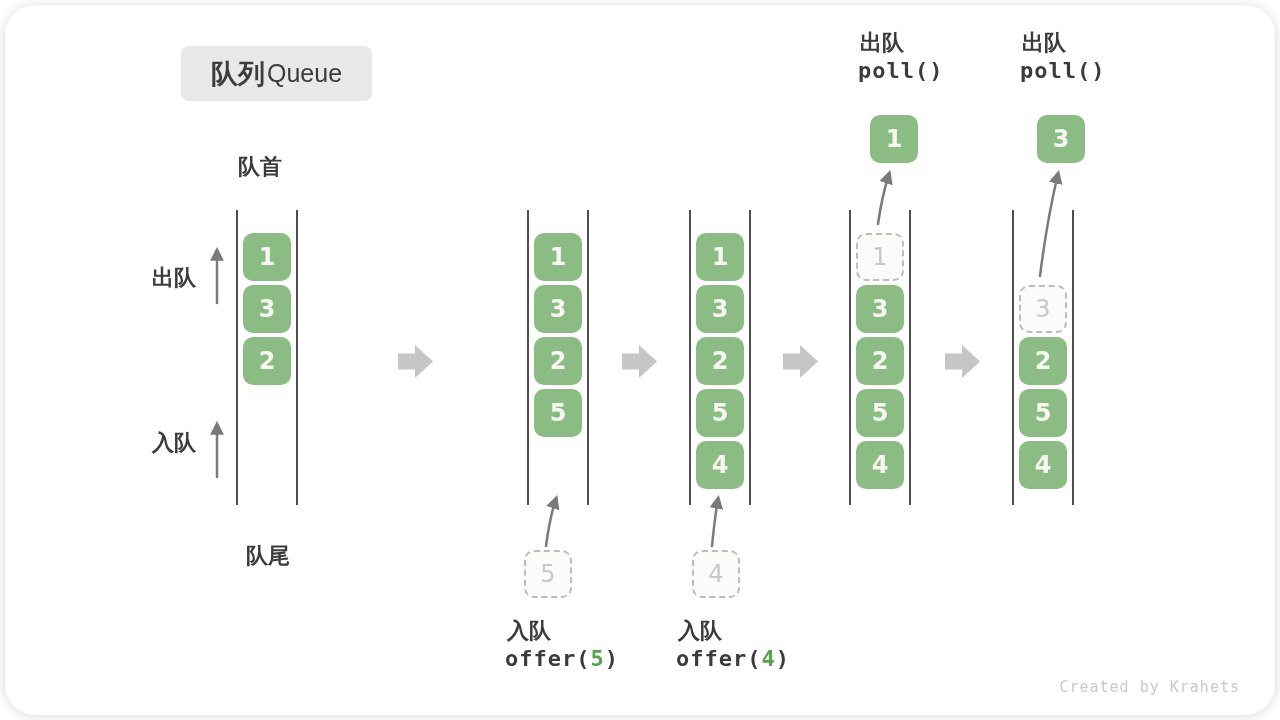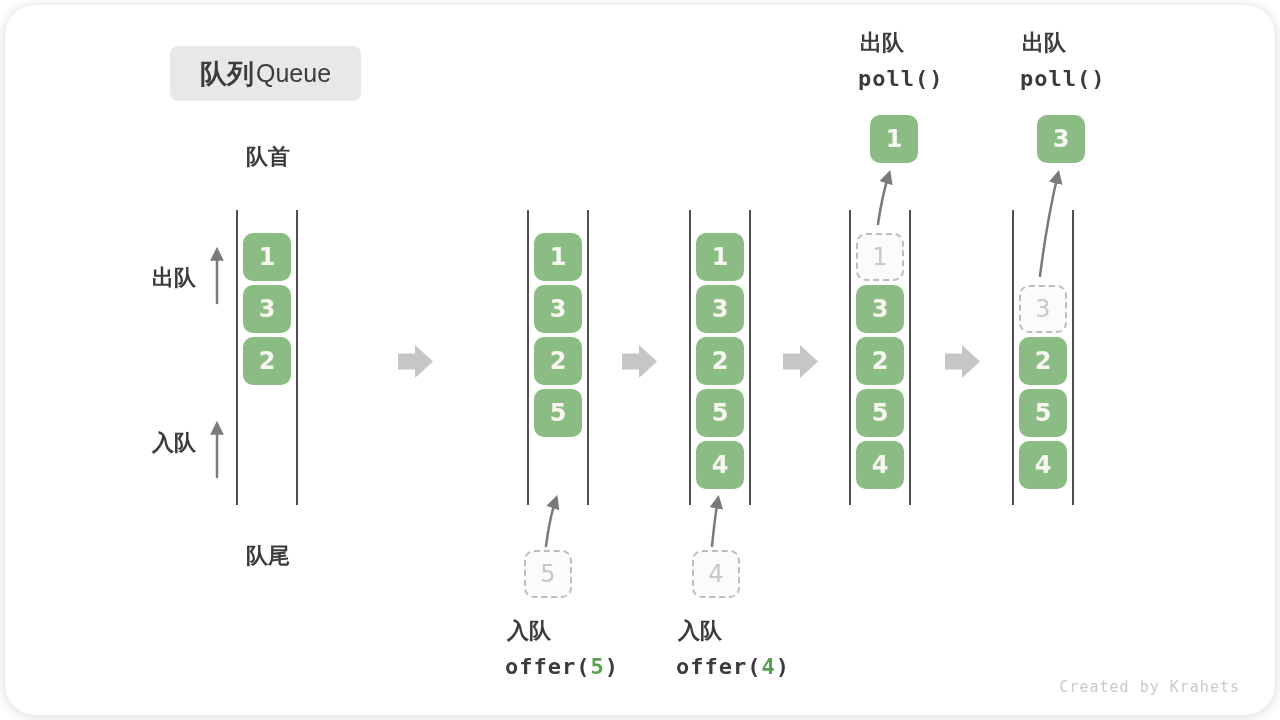--- a/index.html
+++ b/index.html
@@ -12,32 +12,32 @@
   #card {
     position: absolute; left: 5px; top: 5px; right: 5px; bottom: 5px;
     background: #ffffff;
     border-radius: 30px;
     box-shadow: 0 1px 12px rgba(0,0,0,0.16);
   }
   #stage { position: absolute; inset: 0; }
 
   
   #title-box {
-    position: absolute; left: 170px; top: 46px;
+    position: absolute; left: 181px; top: 46px;
     width: 191px; height: 55px;
     background: #e8e8e8; border-radius: 8px;
     display: flex; align-items: center; justify-content: center; gap: 2px;
     color: #3c3c3c;
   }
   #title-box .t-zh { font-size: 27px; font-weight: bold; }
   #title-box .t-en { font-family: Liberation Sans, sans-serif; font-size: 25px; font-weight: 500; }
 
   
   .lbl { position: absolute; color: #3b3b3b; font-weight: bold; font-size: 22px; }
-  #front-label { left: 238px; top: 142px; width: 60px; text-align: center; }
+  #front-label { left: 238px; top: 152px; width: 60px; }
   #rear-label  { left: 238px; top: 541px; width: 60px; text-align: center; }
   #side-dequeue { left: 152px; top: 263px; }
   #side-enqueue { left: 152px; top: 428px; }
 
   
   .wall { position: absolute; top: 210px; width: 2px; height: 295px; background: #4f4f4f; }
 
   
   .qbox {
     position: absolute; width: 48px; height: 48px;
@@ -49,21 +49,21 @@
   .qbox.dashed {
     background: #fbfbfa;
     border: 2px dashed #bcbcbc;
     color: #c8c8c8; font-weight: 500;
   }
 
   
   .op-label { position: absolute; color: #3b3b3b; }
   .op-zh { font-size: 22px; font-weight: 600; margin-left: 2px; }
   .op-code {
-    margin-top: 8px;
+    margin-top: 0;
     font-family: "DejaVu Sans Mono", monospace;
     font-size: 22px; font-weight: 600; letter-spacing: 1px;
     white-space: nowrap;
   }
   .op-code .arg { font-weight: bold; }
 
   #overlay { position: absolute; inset: 0; pointer-events: none; }
   #overlay .thin { stroke: #7a7a7a; stroke-width: 2.5; fill: none; stroke-linecap: round; }
   #overlay .block-arrow { fill: #c6c6c6; }
 

